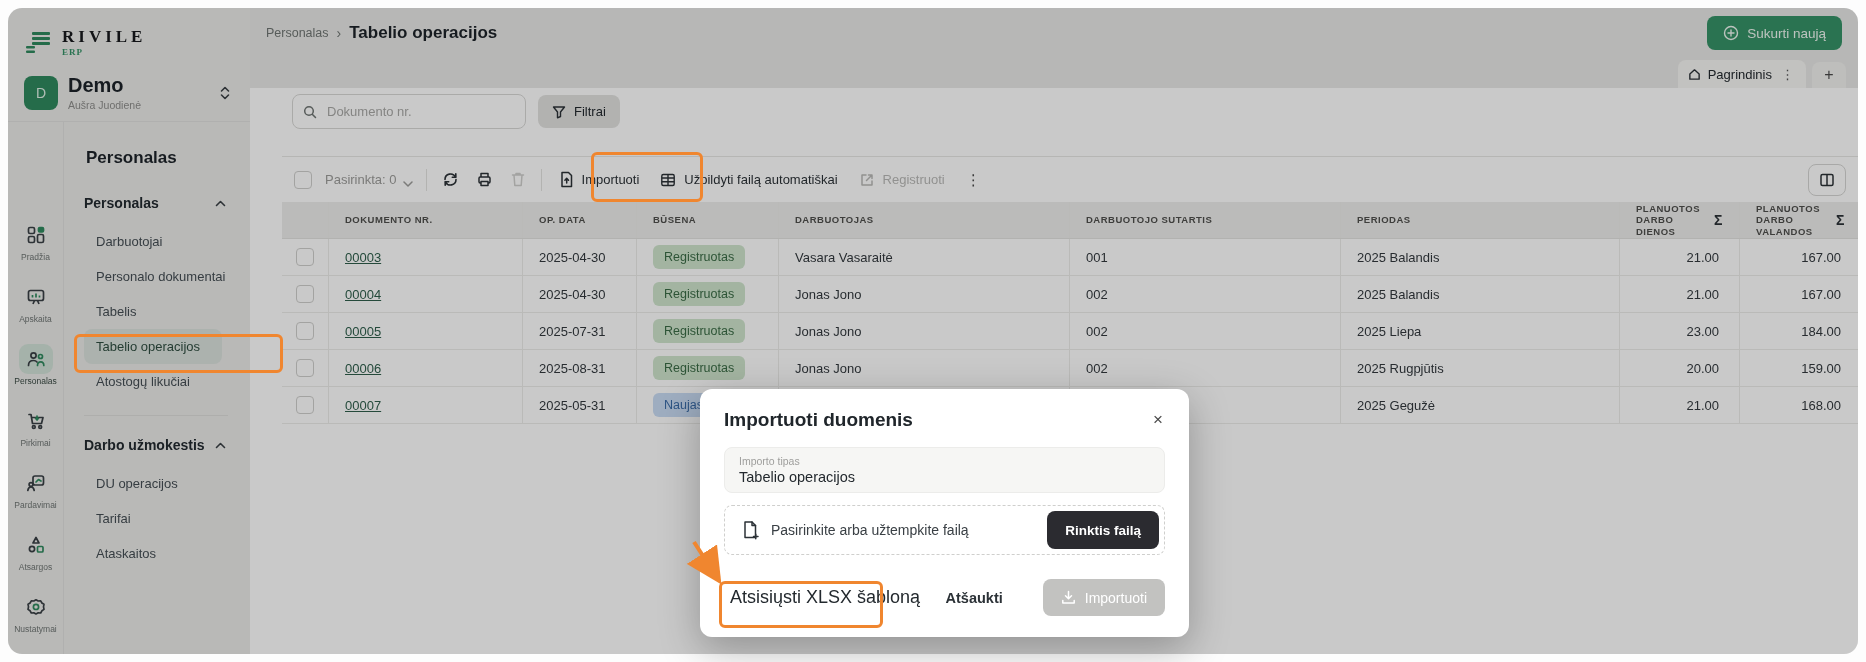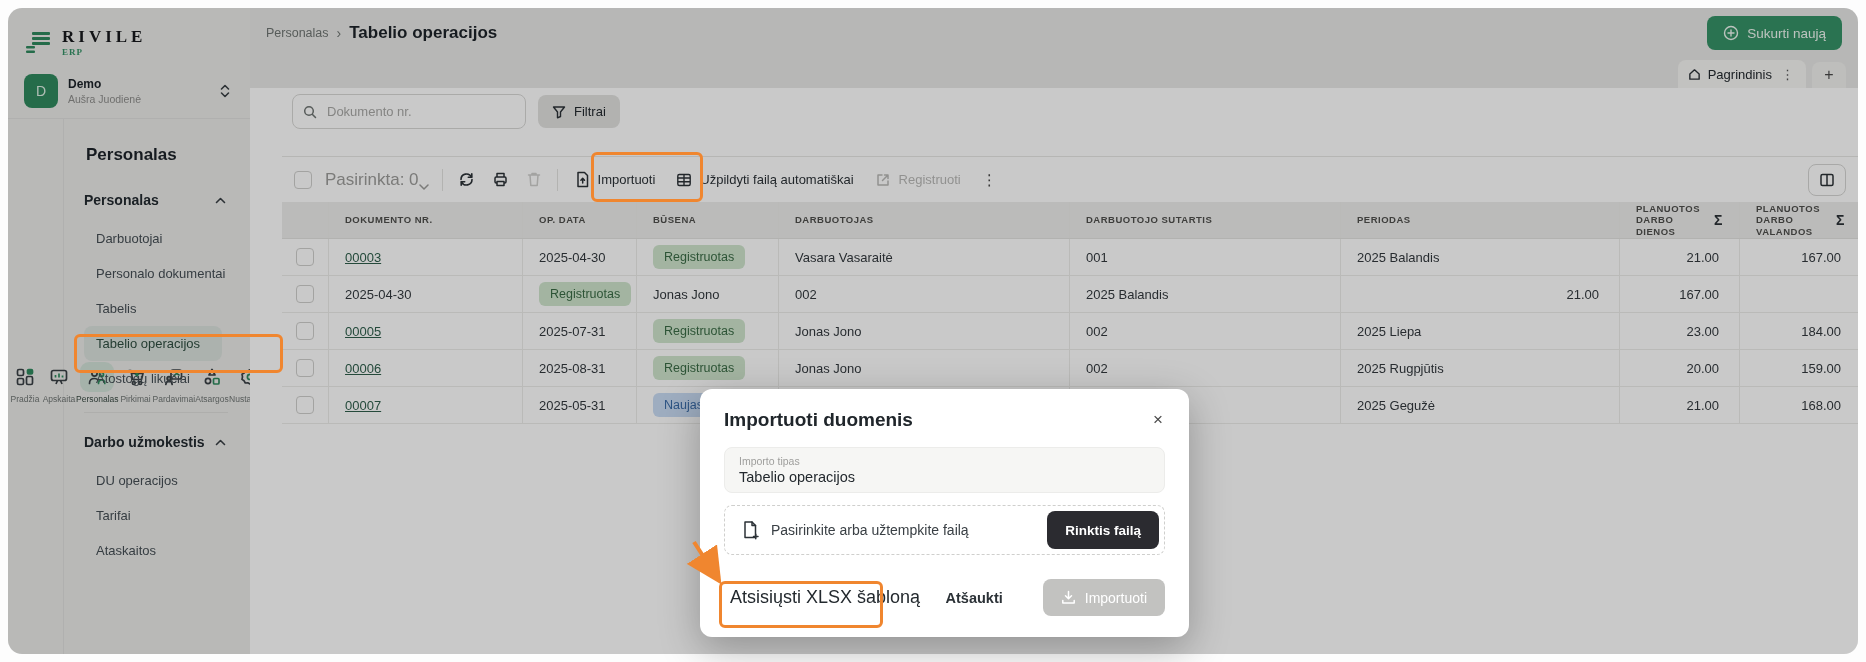--- a/index.html
+++ b/index.html
@@ -7,25 +7,25 @@
   .frame{position:absolute;left:8px;top:8px;width:1850px;height:646px;border-radius:14px;overflow:hidden;background:#fff;display:flex;}
 
   
   .sidebar{width:242px;flex:0 0 242px;background:#ebebe9;display:flex;flex-direction:column;}
   .side-top{padding:14px 14px 10px 16px;border-bottom:1px solid #e0e0de;}
   .logo-row{display:flex;align-items:center;gap:10px;height:40px;font-family:Liberation Serif, serif;}
   .brand{font-size:17px;font-weight:bold;letter-spacing:4px;color:#17191c;line-height:1;}
   .brand-sub{font-size:9px;font-weight:bold;color:#369367;letter-spacing:1px;margin-top:2px;}
   .workspace{display:flex;align-items:center;gap:10px;margin-top:12px;cursor:pointer;}
   .avatar{width:34px;height:34px;border-radius:8px;background:#2f8a5e;color:#dff0e6;font-size:14px;display:flex;align-items:center;justify-content:center;}
-  .ws-name{font-size:12px;font-weight:bold;color:#1d2329;}
+  .ws-name{font-size:20px;font-weight:bold;color:#1d2329;}
   .ws-user{font-size:10.5px;color:#8d8d8b;margin-top:2px;}
   .ws-chevrons{margin-left:auto;margin-right:6px;}
   .side-body{display:flex;flex:1;min-height:0;}
-  .rail{width:55px;flex:0 0 55px;display:flex;flex-direction:row;align-items:center;padding-top:12px;border-right:1px solid #e0e0de;}
+  .rail{width:55px;flex:0 0 55px;display:flex;flex-direction:column;align-items:center;padding-top:12px;border-right:1px solid #e0e0de;justify-content:flex-end;}
   .rail-item{width:55px;height:58px;display:flex;flex-direction:column;align-items:center;justify-content:flex-start;gap:2px;cursor:pointer;margin-bottom:4px;}
   .rail-ico{width:34px;height:30px;border-radius:9px;display:flex;align-items:center;justify-content:center;}
   .rail-item.active .rail-ico{background:#d2e2d8;}
   .rail-label{font-size:8.5px;color:#6f7573;}
   .rail-item.active .rail-label{color:#3a4a43;}
   .panel{flex:1;padding:16px 14px 0 20px;min-width:0;}
   .panel-title{font-size:17px;font-weight:bold;color:#1d2329;margin:10px 0 20px 2px;}
   .section-head{display:flex;align-items:center;height:30px;margin-top:6px;cursor:pointer;}
   .section-label{font-size:14px;font-weight:bold;color:#232a30;}
   .section-chev{margin-left:auto;margin-right:10px;}
@@ -46,21 +46,21 @@
   .tab-kebab{color:#555;font-size:13px;padding:0 2px;cursor:pointer;}
   .tab-add{height:26px;width:34px;background:#f1f1ef;border-radius:8px 8px 0 0;display:flex;align-items:center;justify-content:center;font-size:16px;color:#4a4a4a;cursor:pointer;}
   .content{flex:1;background:#fff;min-height:0;display:flex;flex-direction:column;padding-left:32px;}
   .searchrow{display:flex;align-items:center;padding:6px 10px 0 10px;margin-bottom:27px;}
   .search-box{width:212px;height:33px;border:1px solid #d8d8d6;border-radius:8px;background:#fff;display:flex;align-items:center;gap:8px;padding:0 10px;}
   .search-box input{border:none;outline:none;flex:1;font-size:13px;font-family:inherit;color:#333;background:transparent;min-width:0;}
   .search-box input::placeholder{color:#a9a9a7;}
   .filter-btn{margin-left:12px;height:33px;border:none;border-radius:8px;background:#e2e2e0;display:flex;align-items:center;gap:8px;padding:0 14px;font-size:13px;color:#23292e;cursor:pointer;font-family:inherit;}
   .toolbar{height:45px;border-top:1px solid #e7e7e5;display:flex;align-items:center;padding:0 12px;gap:13px;}
   .cb{width:16px;height:16px;border:1.5px solid #cfcfcd;border-radius:4px;background:#fff;flex:0 0 auto;cursor:pointer;}
-  .tb-muted{font-size:17px;color:#9c9c9a;display:flex;align-items:flex-end;}
+  .tb-muted{font-size:13px;color:#9c9c9a;display:flex;align-items:flex-end;gap:6px;}
   .tb-sep{width:1px;height:22px;background:#e3e3e1;}
   .tb-btn{display:flex;align-items:center;gap:8px;font-size:13px;color:#2c3237;cursor:pointer;background:none;border:none;font-family:inherit;padding:2px 4px;}
   .tb-btn.disabled{color:#b9b9b7;cursor:default;}
   .tb-icobtn{background:none;border:none;cursor:pointer;padding:2px;display:flex;align-items:center;}
   .tb-kebab{font-size:15px;color:#4a4a4a;letter-spacing:0;padding:0 4px;cursor:pointer;}
   .cols-btn{margin-left:auto;width:38px;height:32px;border:1px solid #d6d6d4;border-radius:8px;background:#fff;display:flex;align-items:center;justify-content:center;cursor:pointer;}
 
   
   .trow{display:grid;grid-template-columns:47px 194px 114px 142px 291px 271px 279px 120px 122px minmax(0,1fr);align-items:stretch;height:36px;border-bottom:1px solid #ececea;}
   .trow>div{display:flex;align-items:center;padding:0 16px;border-right:1px solid #ececea;overflow:hidden;min-width:0;}
@@ -461,20 +461,23 @@
               </div>
               <div class="num">
                 <span class="cell-txt">167.00</span>
               </div>
               <div></div>
             </div>
 
             <div class="trow">
               <div class="c-cb">
                 <span class="cb"></span>
+              </div>
+              <div>
+                <span class="doclink">00004</span>
               </div>
               <div>
                 <span class="cell-txt">2025-04-30</span>
               </div>
               <div>
                 <span class="badge st-green">Registruotas</span>
               </div>
               <div>
                 <span class="cell-txt">Jonas Jono</span>
               </div>

